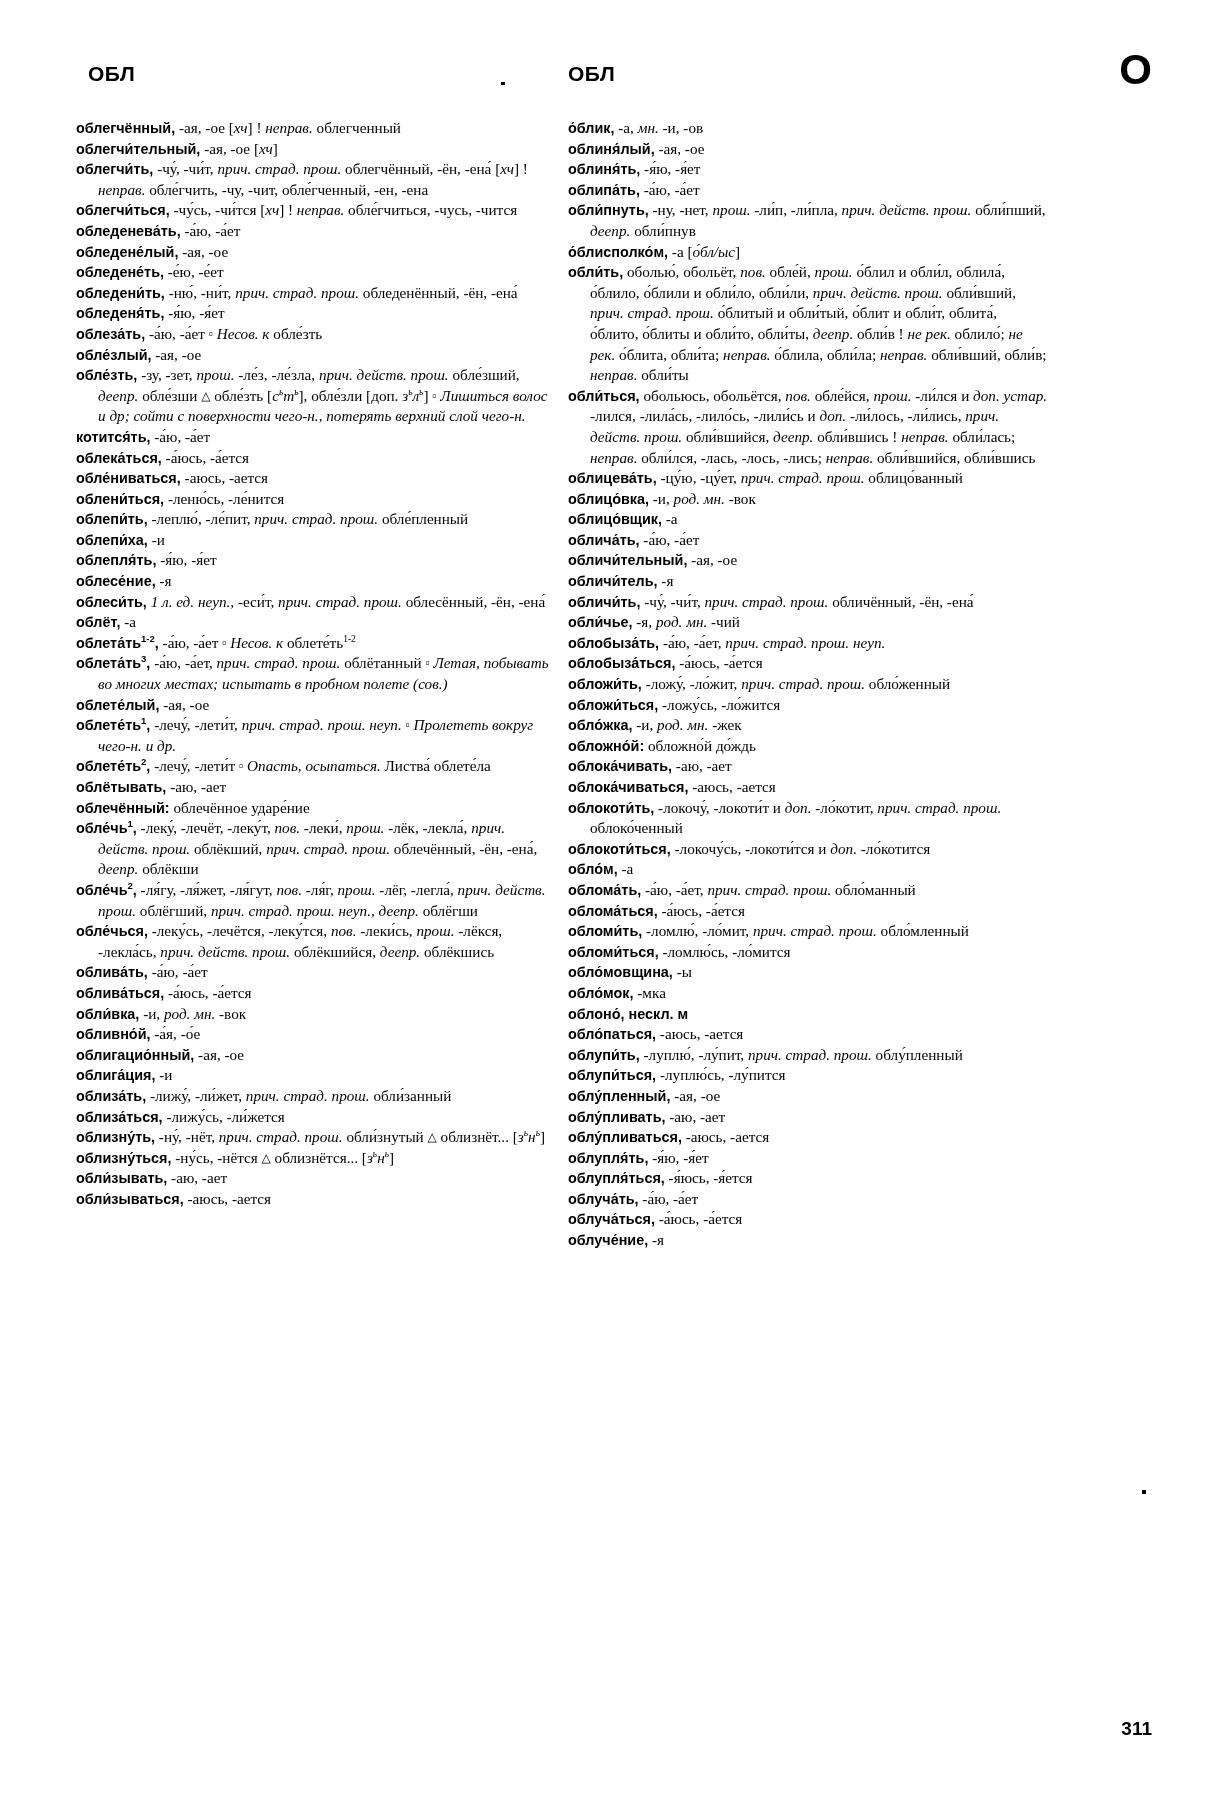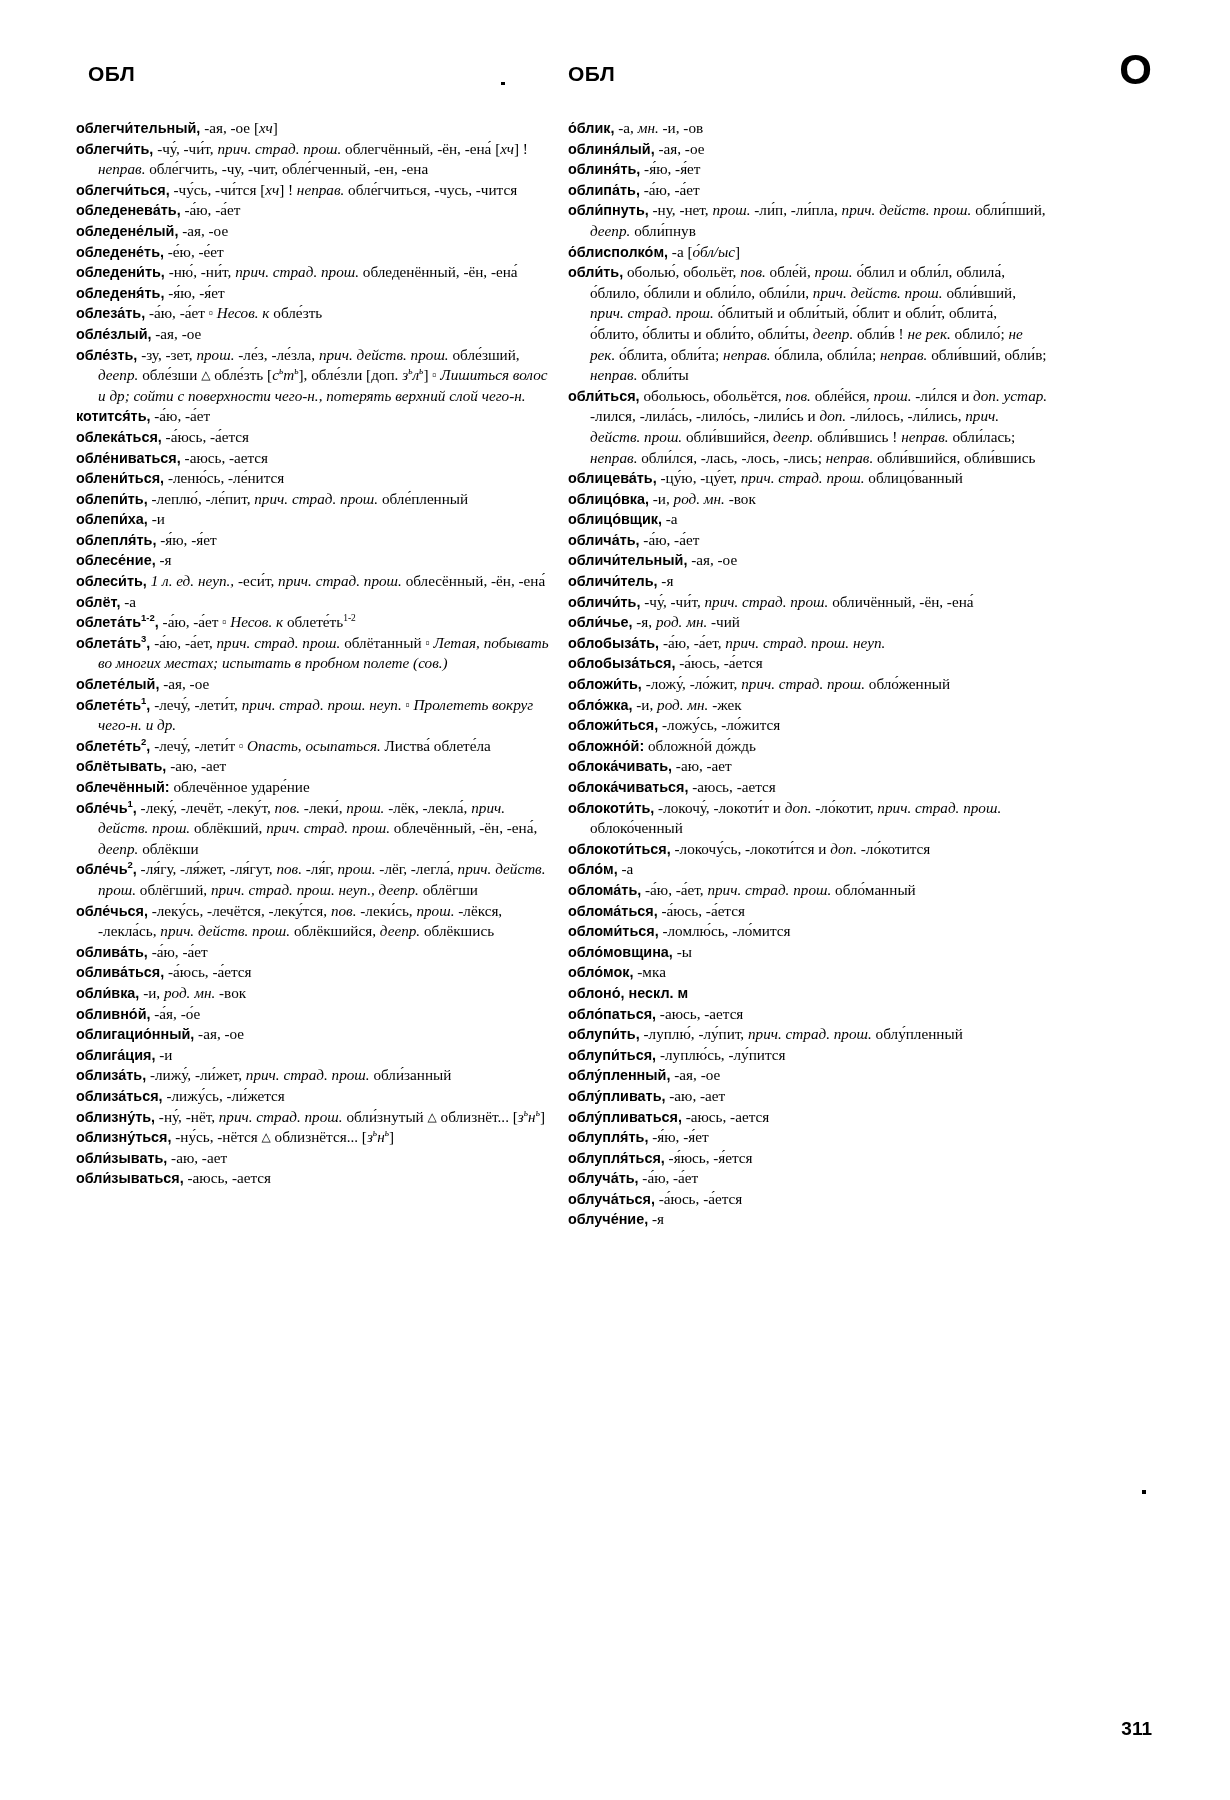--- a/index.html
+++ b/index.html
@@ -126,20 +126,21 @@
 
   <div class="header">
     <div class="hdr-left">ОБЛ</div>
     <div class="hdr-dot"></div>
     <div class="hdr-mid">ОБЛ</div>
     <div class="hdr-letter">О</div>
   </div>
 
   <div class="columns">
     <div class="col col-left">
+        <div class="entry"><span class="hang"><b>облегчённый,</b> -ая, -ое [<i>хч</i>] ! <i>неправ.</i> облегченный</span></div>
         <div class="entry"><span class="hang"><b>облегчи́тельный,</b> -ая, -ое [<i>хч</i>]</span></div>
         <div class="entry"><span class="hang"><b>облегчи́ть,</b> -чу́, -чи́т, <i>прич. страд. прош.</i> облегчённый, -ён, -ена́ [<i>хч</i>] ! <i>неправ.</i> обле́гчить, -чу, -чит, обле́гченный, -ен, -ена</span></div>
         <div class="entry"><span class="hang"><b>облегчи́ться,</b> -чу́сь, -чи́тся [<i>хч</i>] ! <i>неправ.</i> обле́гчиться, -чусь, -чится</span></div>
         <div class="entry"><span class="hang"><b>обледенева́ть,</b> -а́ю, -а́ет</span></div>
         <div class="entry"><span class="hang"><b>обледене́лый,</b> -ая, -ое</span></div>
         <div class="entry"><span class="hang"><b>обледене́ть,</b> -е́ю, -е́ет</span></div>
         <div class="entry"><span class="hang"><b>обледени́ть,</b> -ню́, -ни́т, <i>прич. страд. прош.</i> обледенённый, -ён, -ена́</span></div>
         <div class="entry"><span class="hang"><b>обледеня́ть,</b> -я́ю, -я́ет</span></div>
         <div class="entry"><span class="hang"><b>облеза́ть,</b> -а́ю, -а́ет <span class="sq">▫</span> <i>Несов. к</i> обле́зть</span></div>
         <div class="entry"><span class="hang"><b>обле́злый,</b> -ая, -ое</span></div>
@@ -190,30 +191,31 @@
         <div class="entry"><span class="hang"><b>облицо́вка,</b> -и, <i>род. мн.</i> -вок</span></div>
         <div class="entry"><span class="hang"><b>облицо́вщик,</b> -а</span></div>
         <div class="entry"><span class="hang"><b>облича́ть,</b> -а́ю, -а́ет</span></div>
         <div class="entry"><span class="hang"><b>обличи́тельный,</b> -ая, -ое</span></div>
         <div class="entry"><span class="hang"><b>обличи́тель,</b> -я</span></div>
         <div class="entry"><span class="hang"><b>обличи́ть,</b> -чу́, -чи́т, <i>прич. страд. прош.</i> обличённый, -ён, -ена́</span></div>
         <div class="entry"><span class="hang"><b>обли́чье,</b> -я, <i>род. мн.</i> -чий</span></div>
         <div class="entry"><span class="hang"><b>облобыза́ть,</b> -а́ю, -а́ет, <i>прич. страд. прош. неуп.</i></span></div>
         <div class="entry"><span class="hang"><b>облобыза́ться,</b> -а́юсь, -а́ется</span></div>
         <div class="entry"><span class="hang"><b>обложи́ть,</b> -ложу́, -ло́жит, <i>прич. страд. прош.</i> обло́женный</span></div>
+        <div class="entry"><span class="hang"><b>обложи́ться,</b> -ложу́сь, -ло́жится</span></div>
         <div class="entry"><span class="hang"><b>обло́жка,</b> -и, <i>род. мн.</i> -жек</span></div>
-        <div class="entry"><span class="hang"><b>обложи́ться,</b> -ложу́сь, -ло́жится</span></div>
         <div class="entry"><span class="hang"><b>обложно́й:</b> обложно́й до́ждь</span></div>
         <div class="entry"><span class="hang"><b>облока́чивать,</b> -аю, -ает</span></div>
         <div class="entry"><span class="hang"><b>облока́чиваться,</b> -аюсь, -ается</span></div>
         <div class="entry"><span class="hang"><b>облокоти́ть,</b> -локочу́, -локоти́т и <i>доп.</i> -ло́котит, <i>прич. страд. прош.</i> облоко́ченный</span></div>
         <div class="entry"><span class="hang"><b>облокоти́ться,</b> -локочу́сь, -локоти́тся и <i>доп.</i> -ло́котится</span></div>
         <div class="entry"><span class="hang"><b>обло́м,</b> -а</span></div>
         <div class="entry"><span class="hang"><b>облома́ть,</b> -а́ю, -а́ет, <i>прич. страд. прош.</i> обло́манный</span></div>
         <div class="entry"><span class="hang"><b>облома́ться,</b> -а́юсь, -а́ется</span></div>
+        <div class="entry"><span class="hang"><b>обломи́ть,</b> -ломлю́, -ло́мит, <i>прич. страд. прош.</i> обло́мленный</span></div>
         <div class="entry"><span class="hang"><b>обломи́ться,</b> -ломлю́сь, -ло́мится</span></div>
         <div class="entry"><span class="hang"><b>обло́мовщина,</b> -ы</span></div>
         <div class="entry"><span class="hang"><b>обло́мок,</b> -мка</span></div>
         <div class="entry"><span class="hang"><b>облоно́, нескл. м</b></span></div>
         <div class="entry"><span class="hang"><b>обло́паться,</b> -аюсь, -ается</span></div>
         <div class="entry"><span class="hang"><b>облупи́ть,</b> -луплю́, -лу́пит, <i>прич. страд. прош.</i> облу́пленный</span></div>
         <div class="entry"><span class="hang"><b>облупи́ться,</b> -луплю́сь, -лу́пится</span></div>
         <div class="entry"><span class="hang"><b>облу́пленный,</b> -ая, -ое</span></div>
         <div class="entry"><span class="hang"><b>облу́пливать,</b> -аю, -ает</span></div>
         <div class="entry"><span class="hang"><b>облу́пливаться,</b> -аюсь, -ается</span></div>

